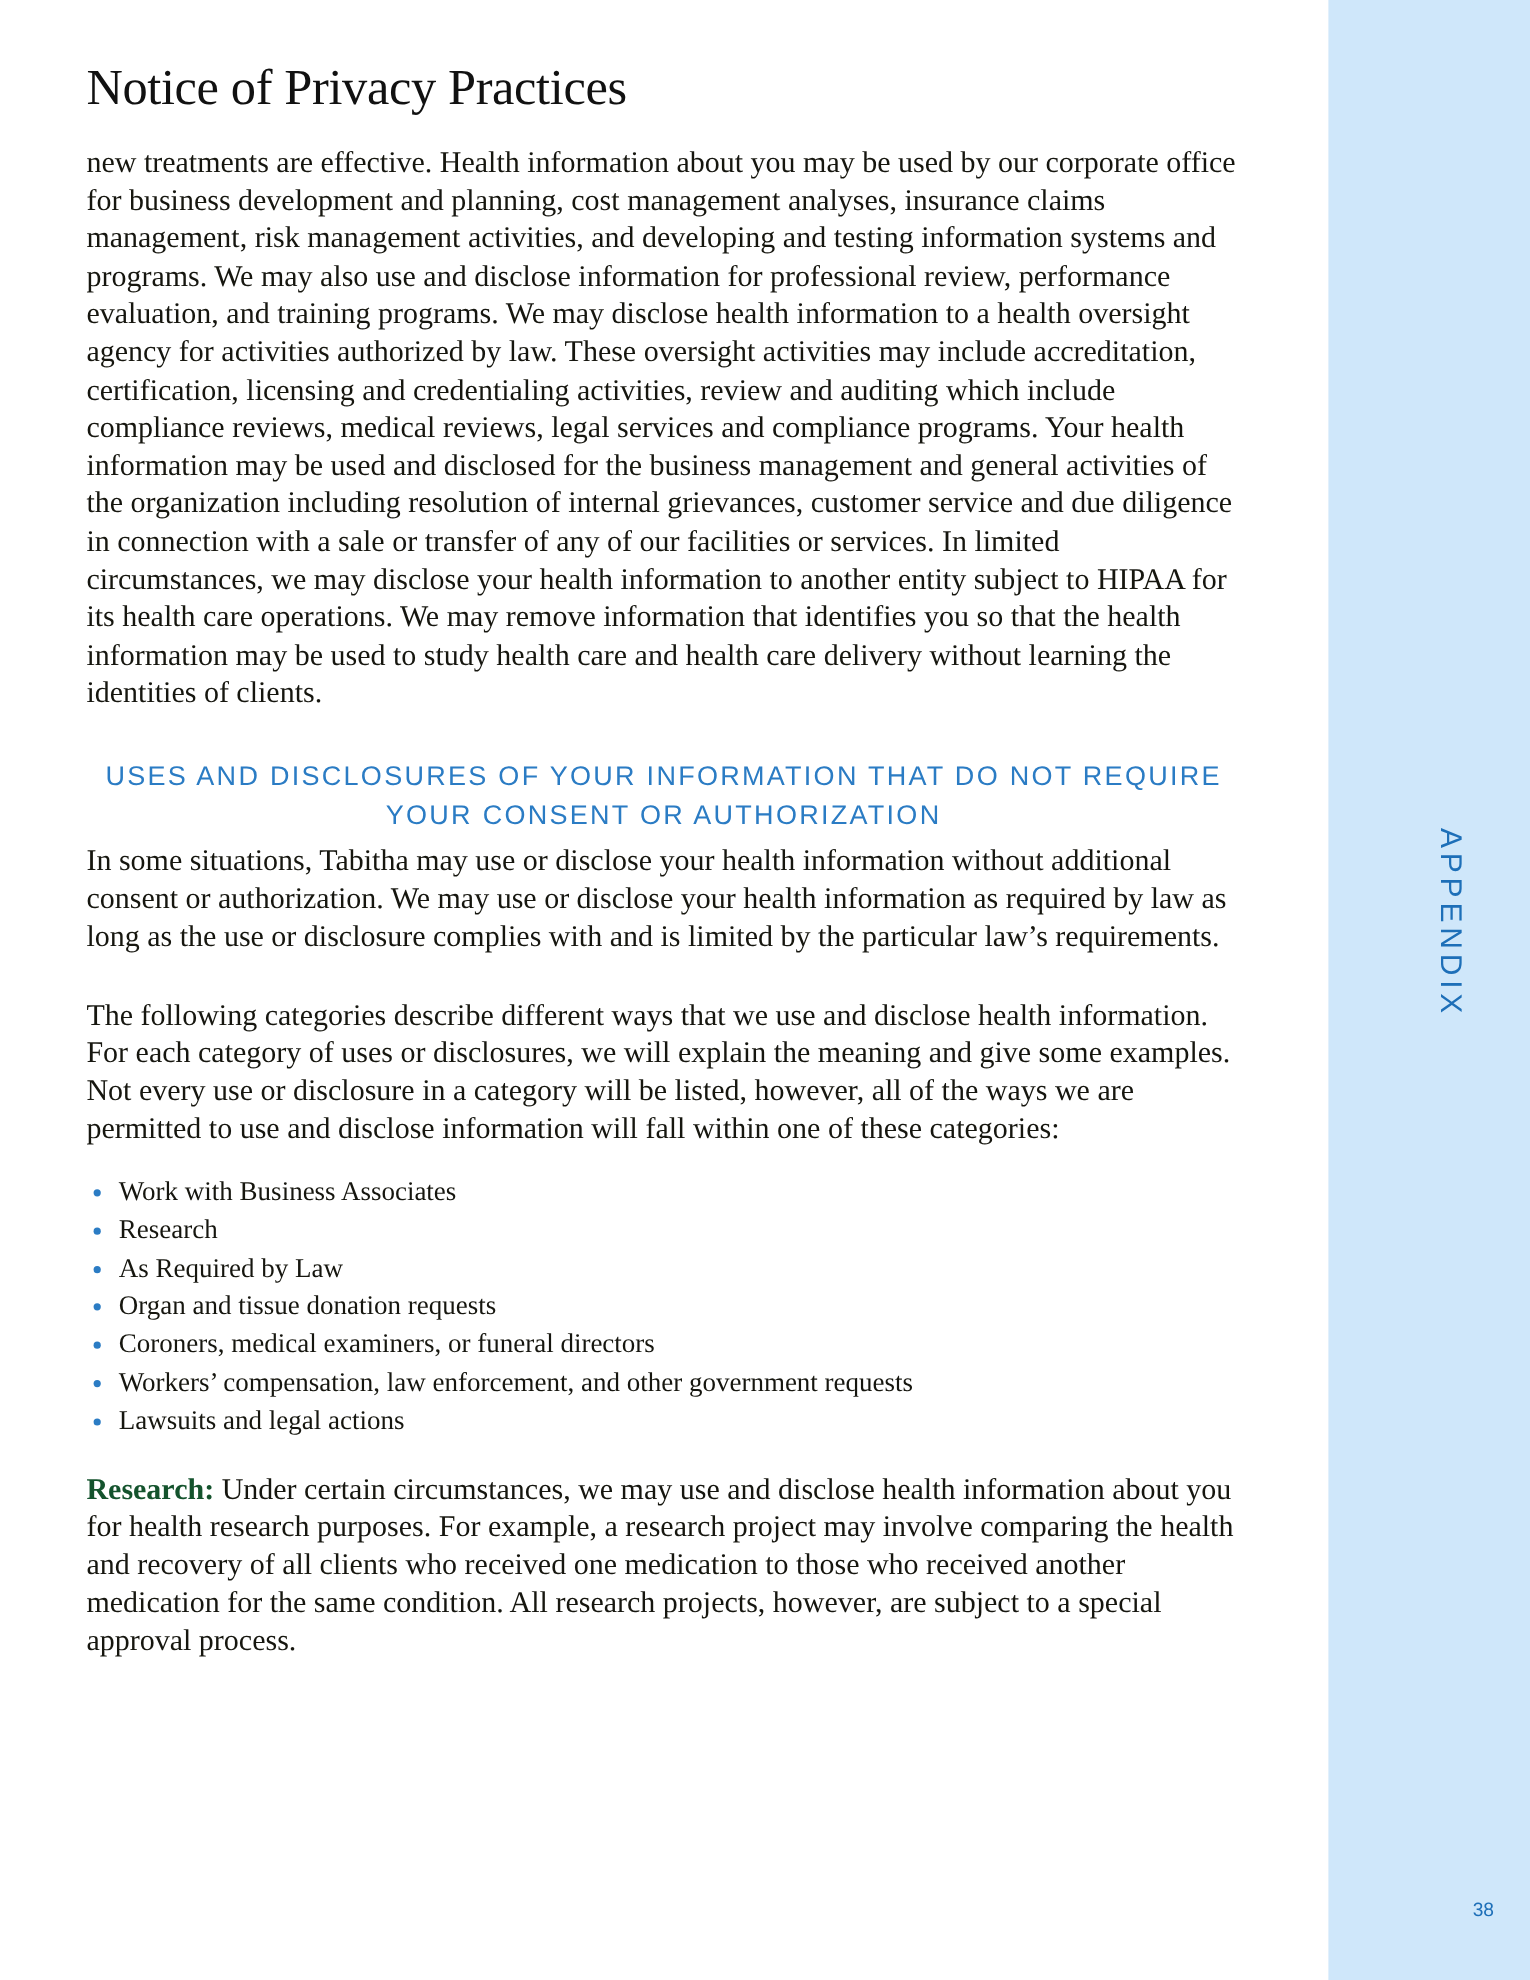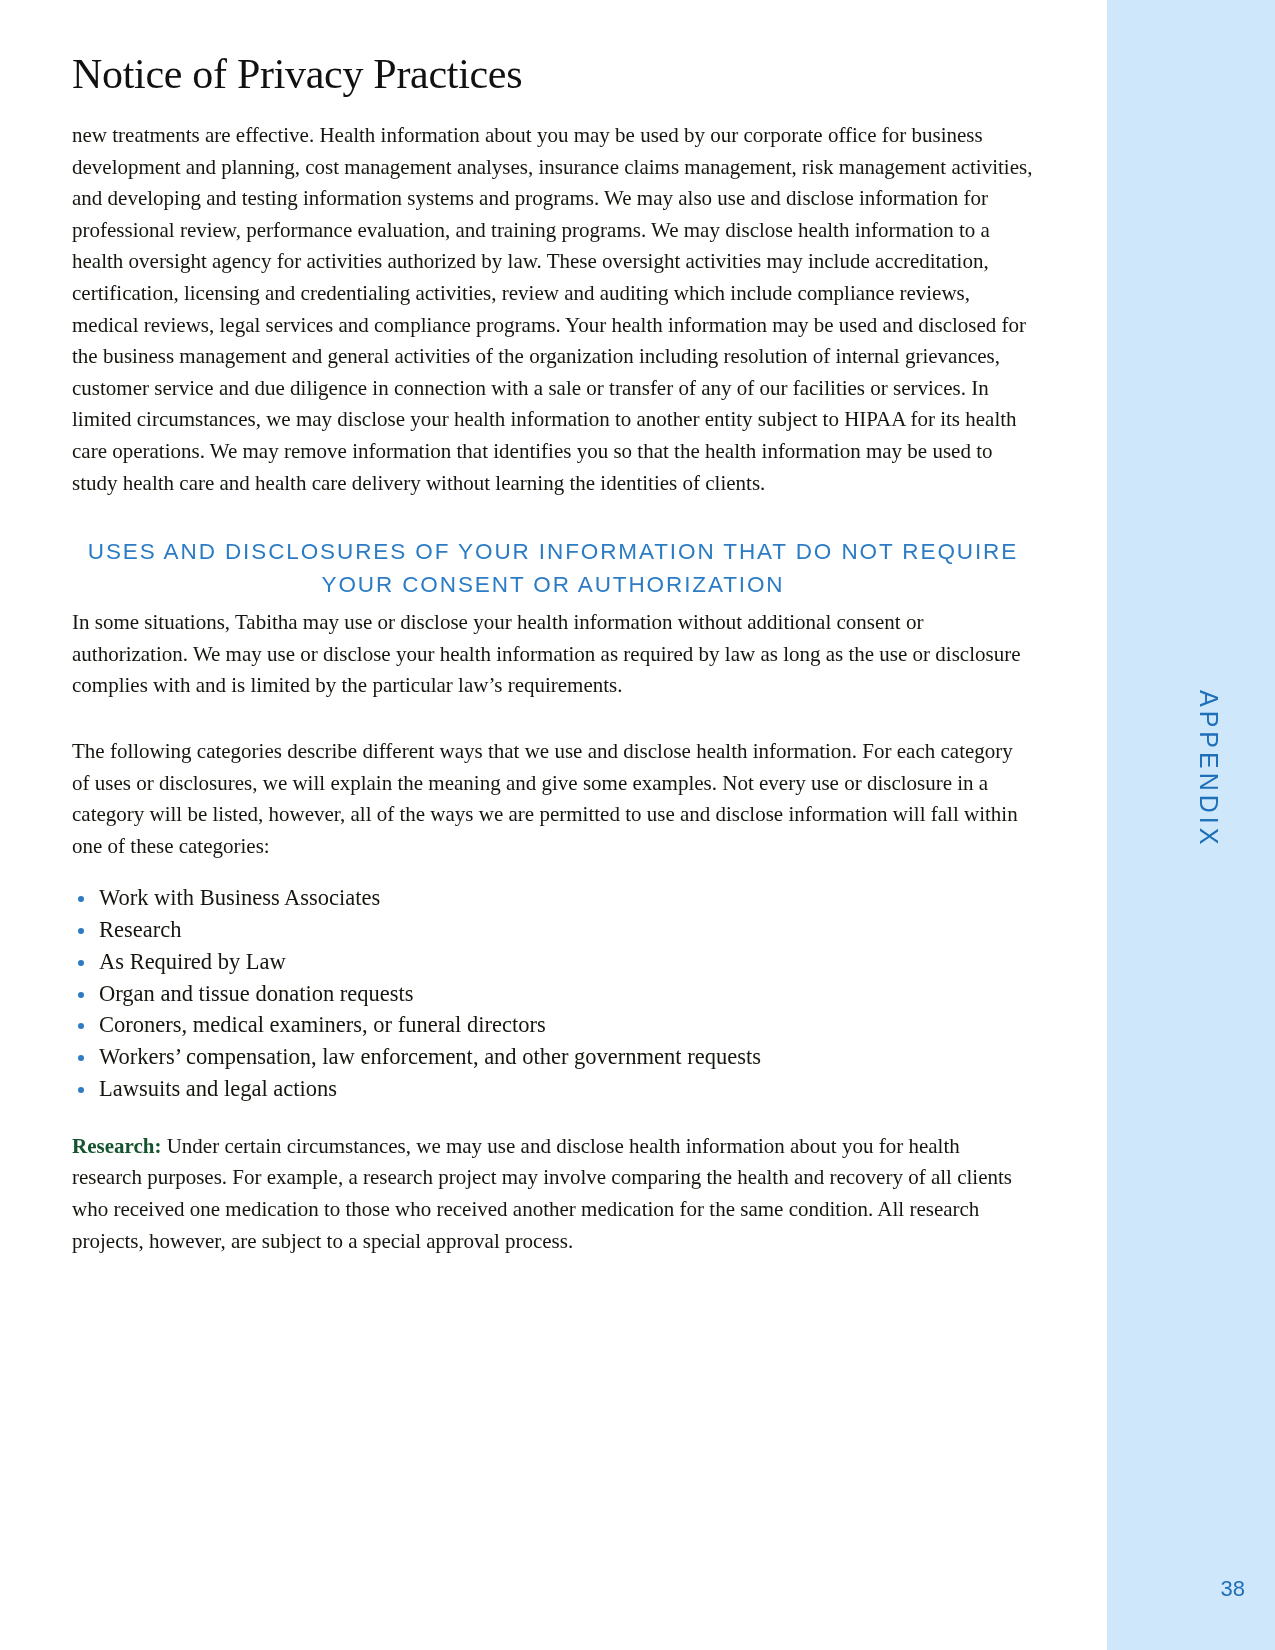--- a/index.html
+++ b/index.html
@@ -37,39 +37,39 @@
     font-size: 25px;
     letter-spacing: 4px;
     color: #1d6fb8;
     font-weight: 400;
   }
   .page-number {
     position: absolute;
     right: 30px;
     bottom: 48px;
     font-family: "Liberation Sans", sans-serif;
-    font-size: 22px;
+    font-size: 16px;
     color: #1d6fb8;
   }
   .content {
     position: absolute;
     left: 72px;
     top: 50px;
     width: 962px;
   }
   h1.doc-title {
     font-family: "Liberation Serif", serif;
     font-weight: normal;
     font-size: 42px;
     margin: 0 0 22px 0;
     letter-spacing: -0.3px;
     color: #111111;
   }
   p.body-text {
-    font-size: 21px;
+    font-size: 25px;
     line-height: 31.6px;
     margin: 0 0 20px 0;
     color: #16160f;
     text-align: left;
   }
   h2.section-head {
     font-family: "Liberation Sans", sans-serif;
     color: #2b7cc4;
     font-size: 22.5px;
     font-weight: 400;

